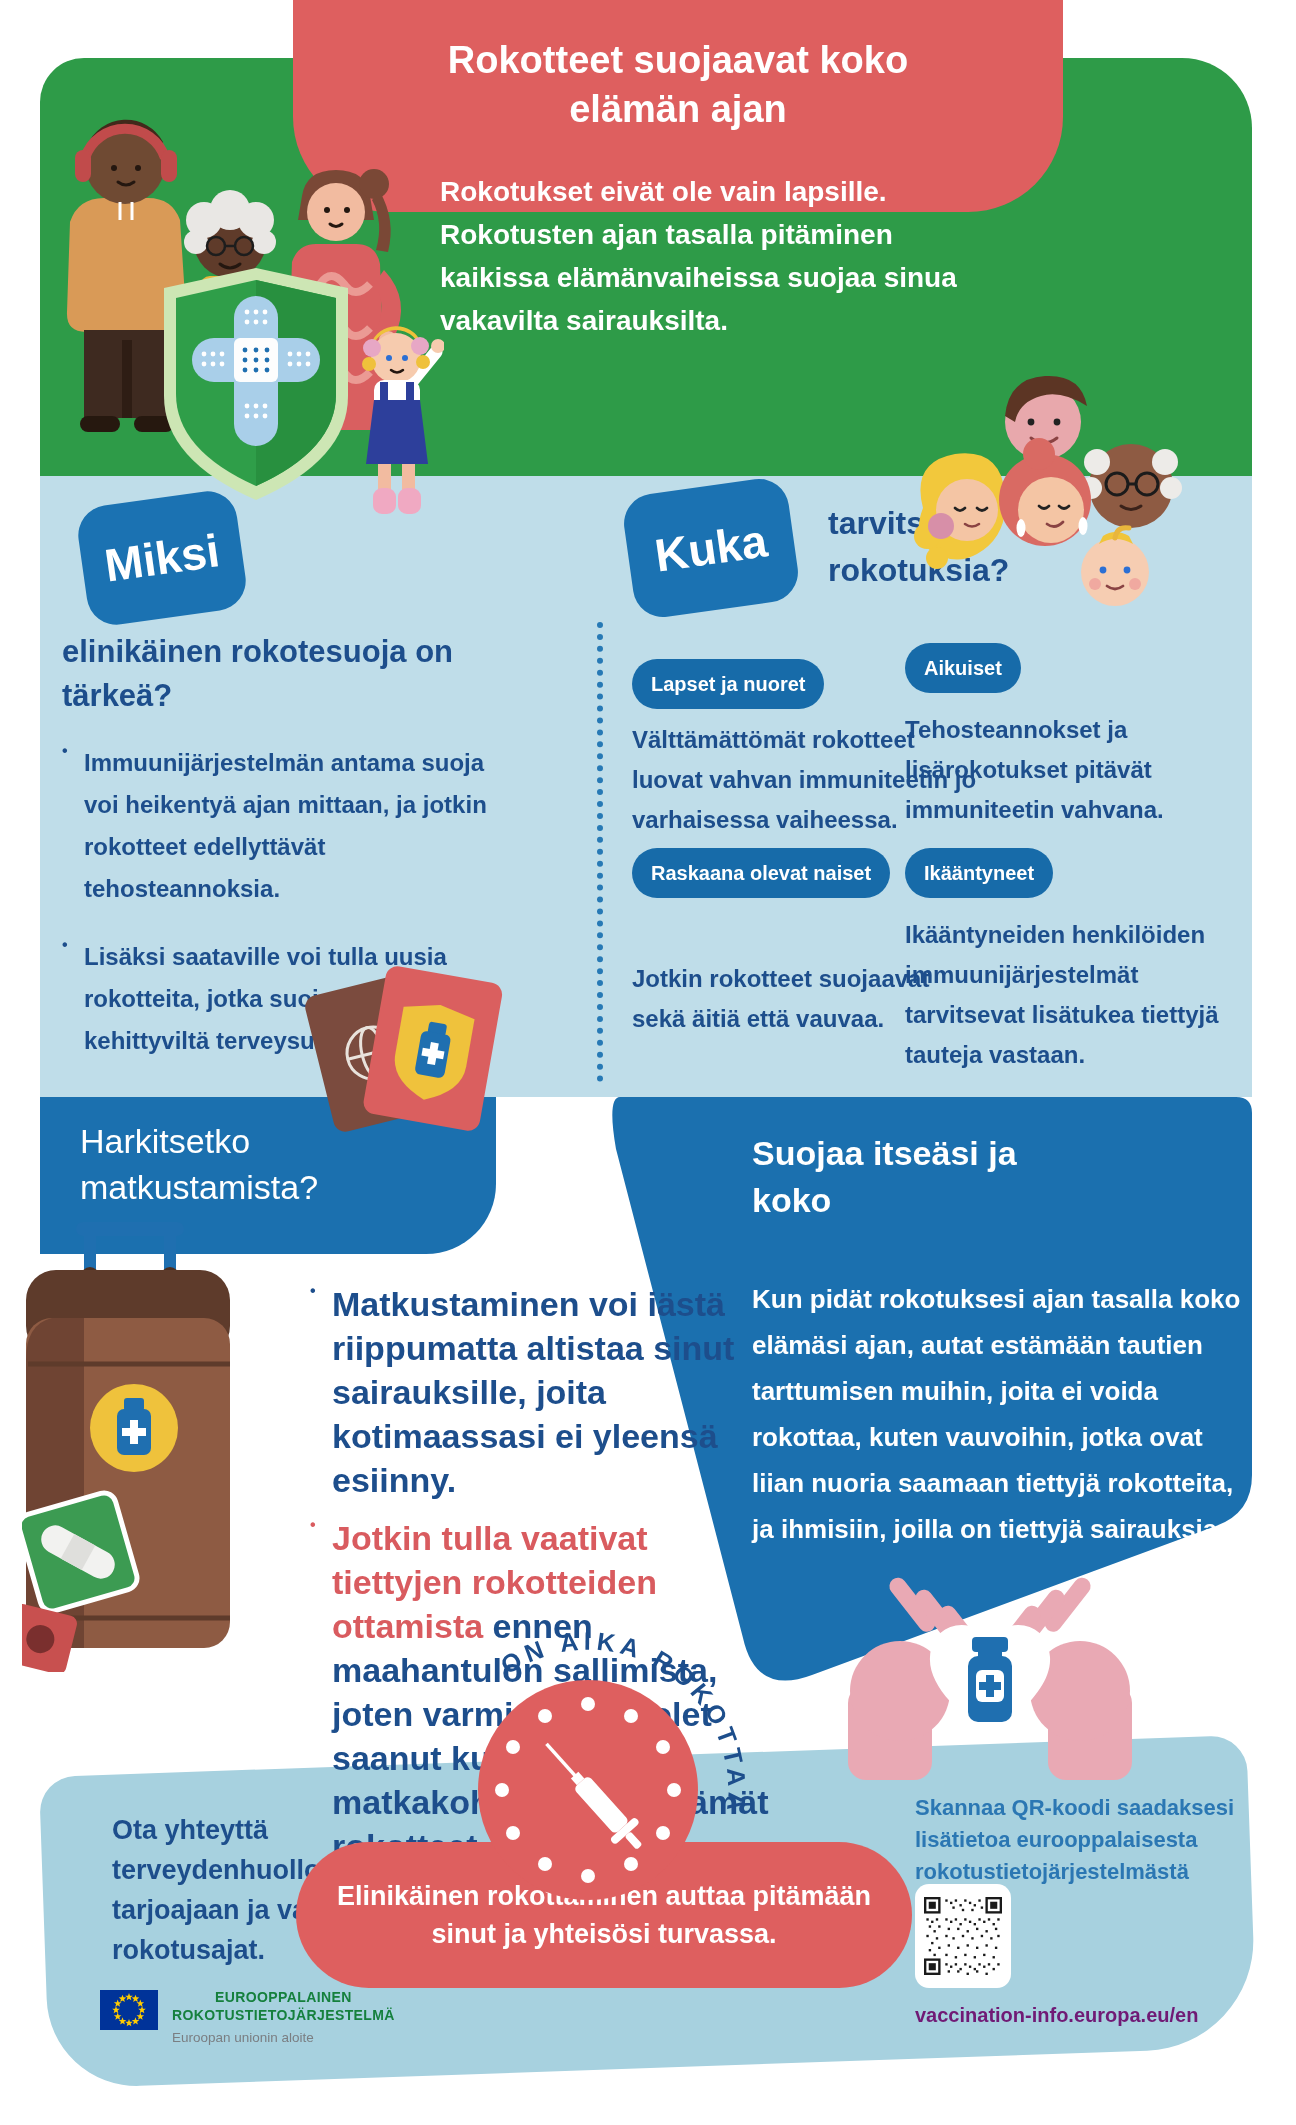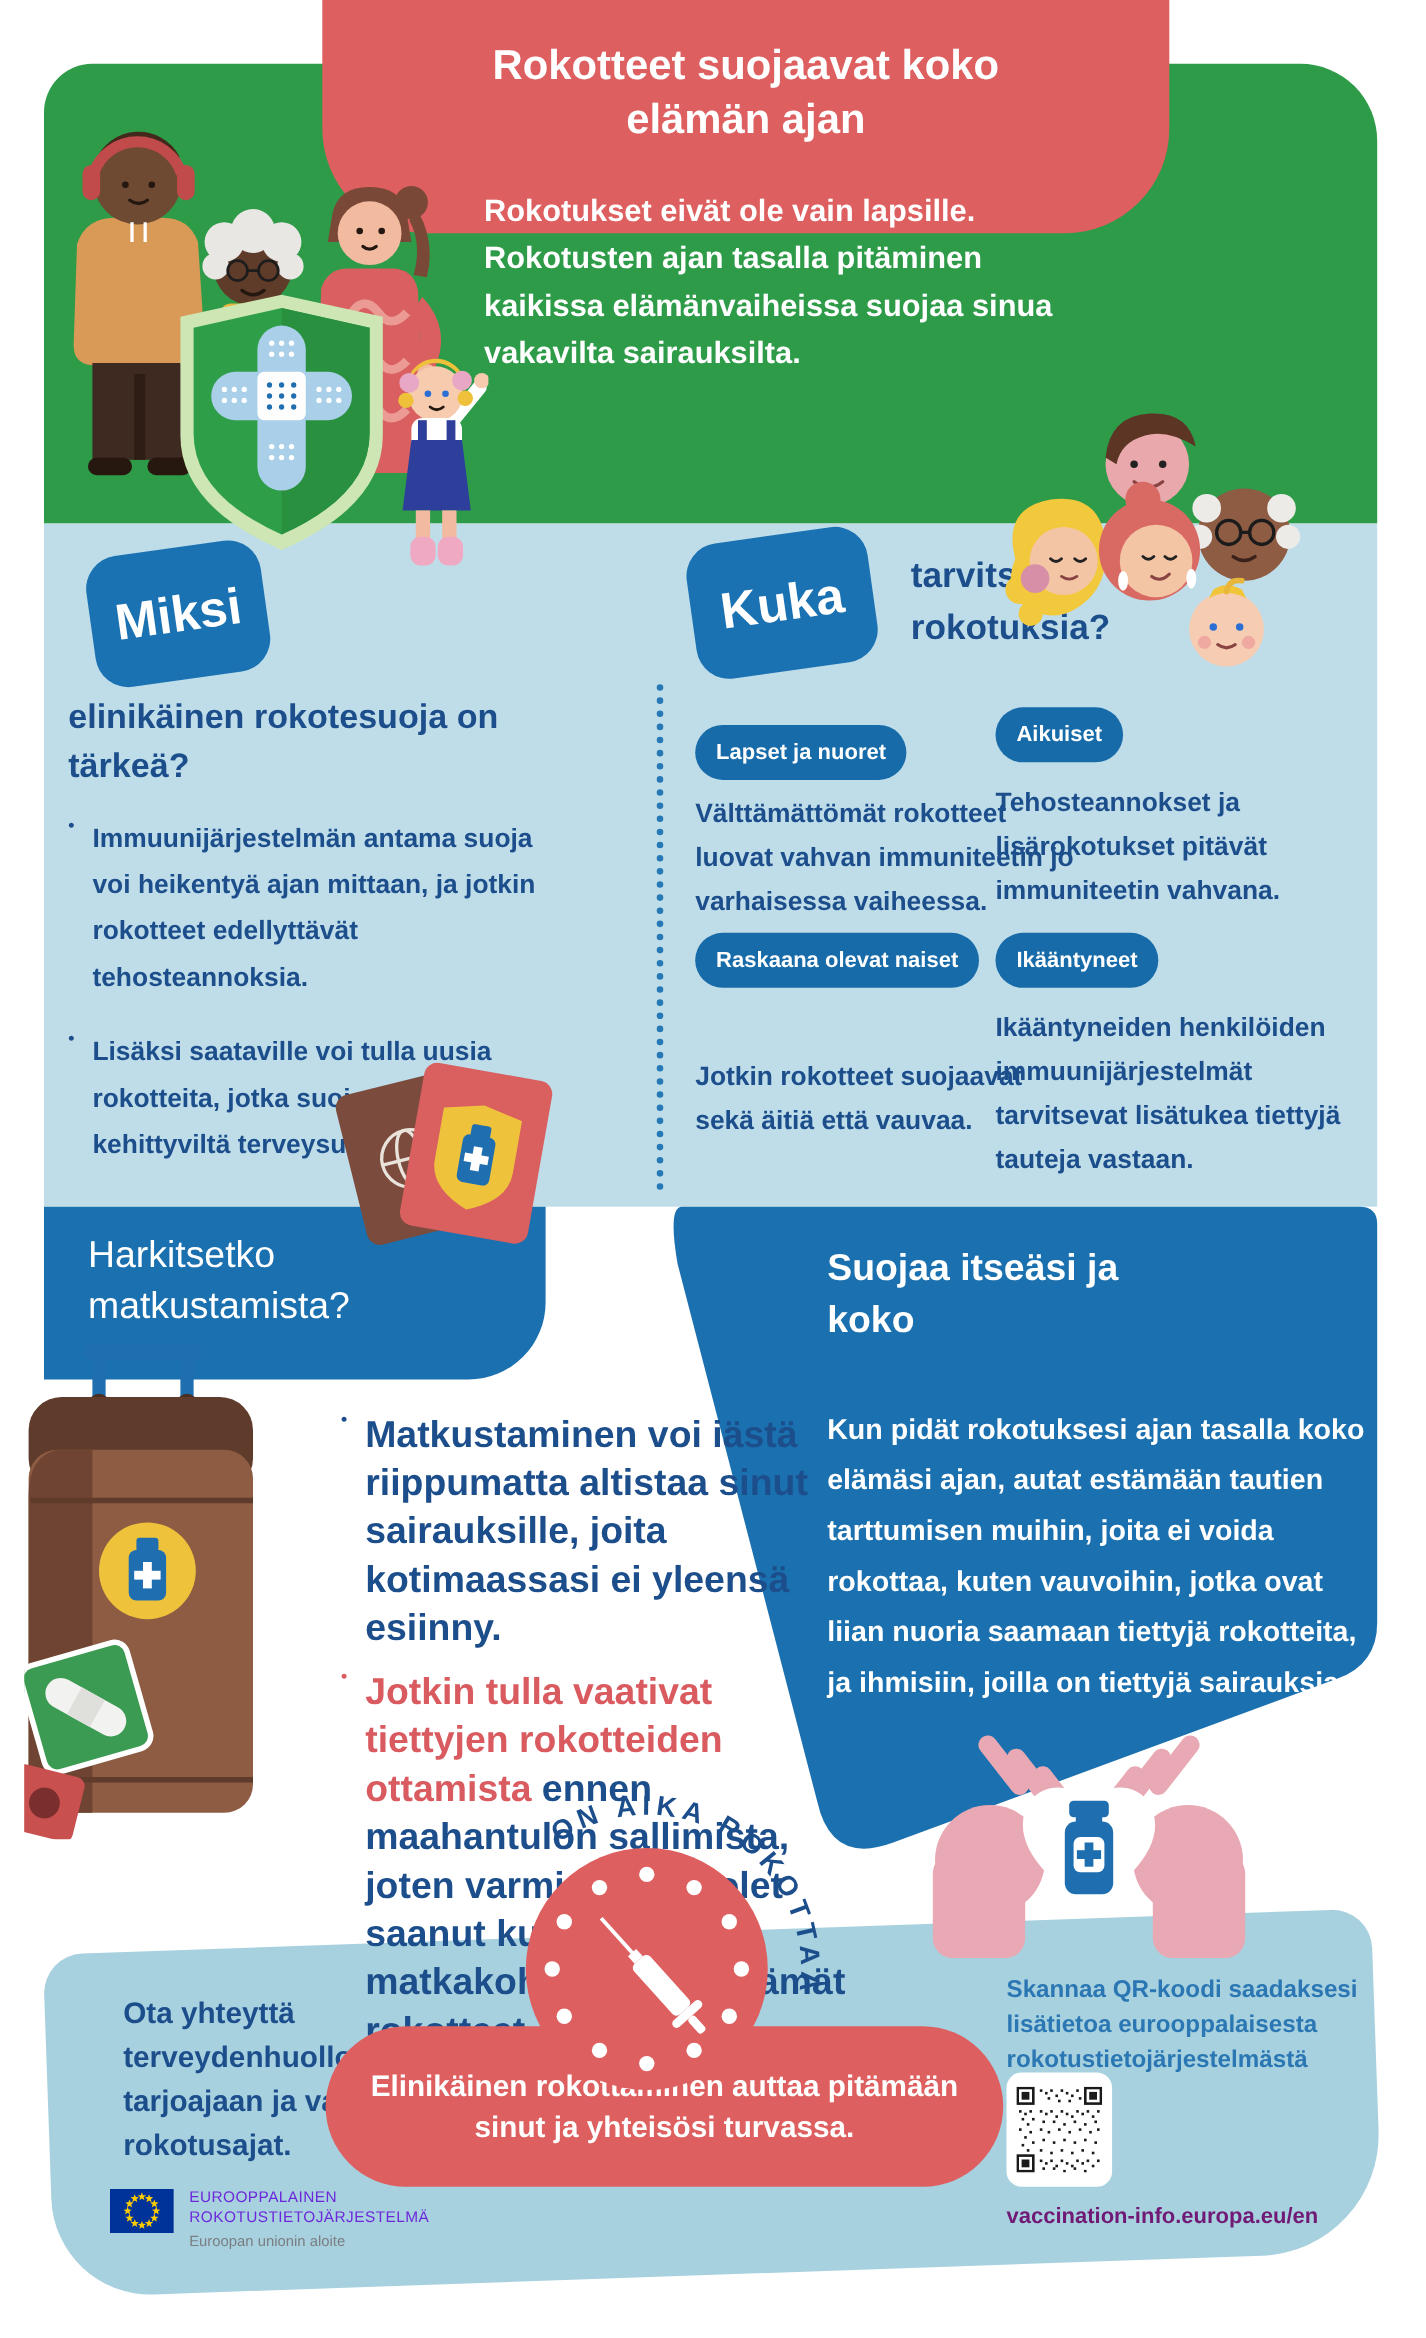--- a/index.html
+++ b/index.html
@@ -35,21 +35,21 @@
   .protect-body{color:#fff;font-weight:700;font-size:26px;line-height:46px;z-index:2;}
   .contact{color:#1D4E8C;font-weight:700;font-size:27px;line-height:40px;z-index:3;}
   .banner{left:296px;top:1842px;width:616px;height:146px;background:#DE5F5F;border-radius:73px;
           display:flex;align-items:center;justify-content:center;text-align:center;
           color:#fff;font-weight:700;font-size:27px;line-height:38px;padding:0 26px;
           box-sizing:border-box;z-index:4;}
   .qr-caption{color:#2B77B3;font-weight:700;font-size:22px;line-height:32px;z-index:3;}
   .qr-box{left:915px;top:1884px;width:96px;height:104px;background:#fff;border-radius:14px;
           z-index:3;display:flex;align-items:center;justify-content:center;}
   .url{color:#701a75;font-weight:700;font-size:20px;z-index:3;}
-  .eu-label{color:#6d28d9;font-weight:400;font-size:14px;line-height:18px;letter-spacing:.4px;z-index:3;}
+  .eu-label{color:#15803d;font-weight:700;font-size:14px;line-height:18px;letter-spacing:.4px;z-index:3;text-align:center;}
   .eu-sub{color:#7A7E82;font-weight:400;font-size:13.5px;z-index:3;}
   svg{display:block;}
 </style>
 </head>
 <body>
 
 <div class="page">
 
   <div class="abs green-block"></div>
   <div class="abs lightblue-block"></div>

